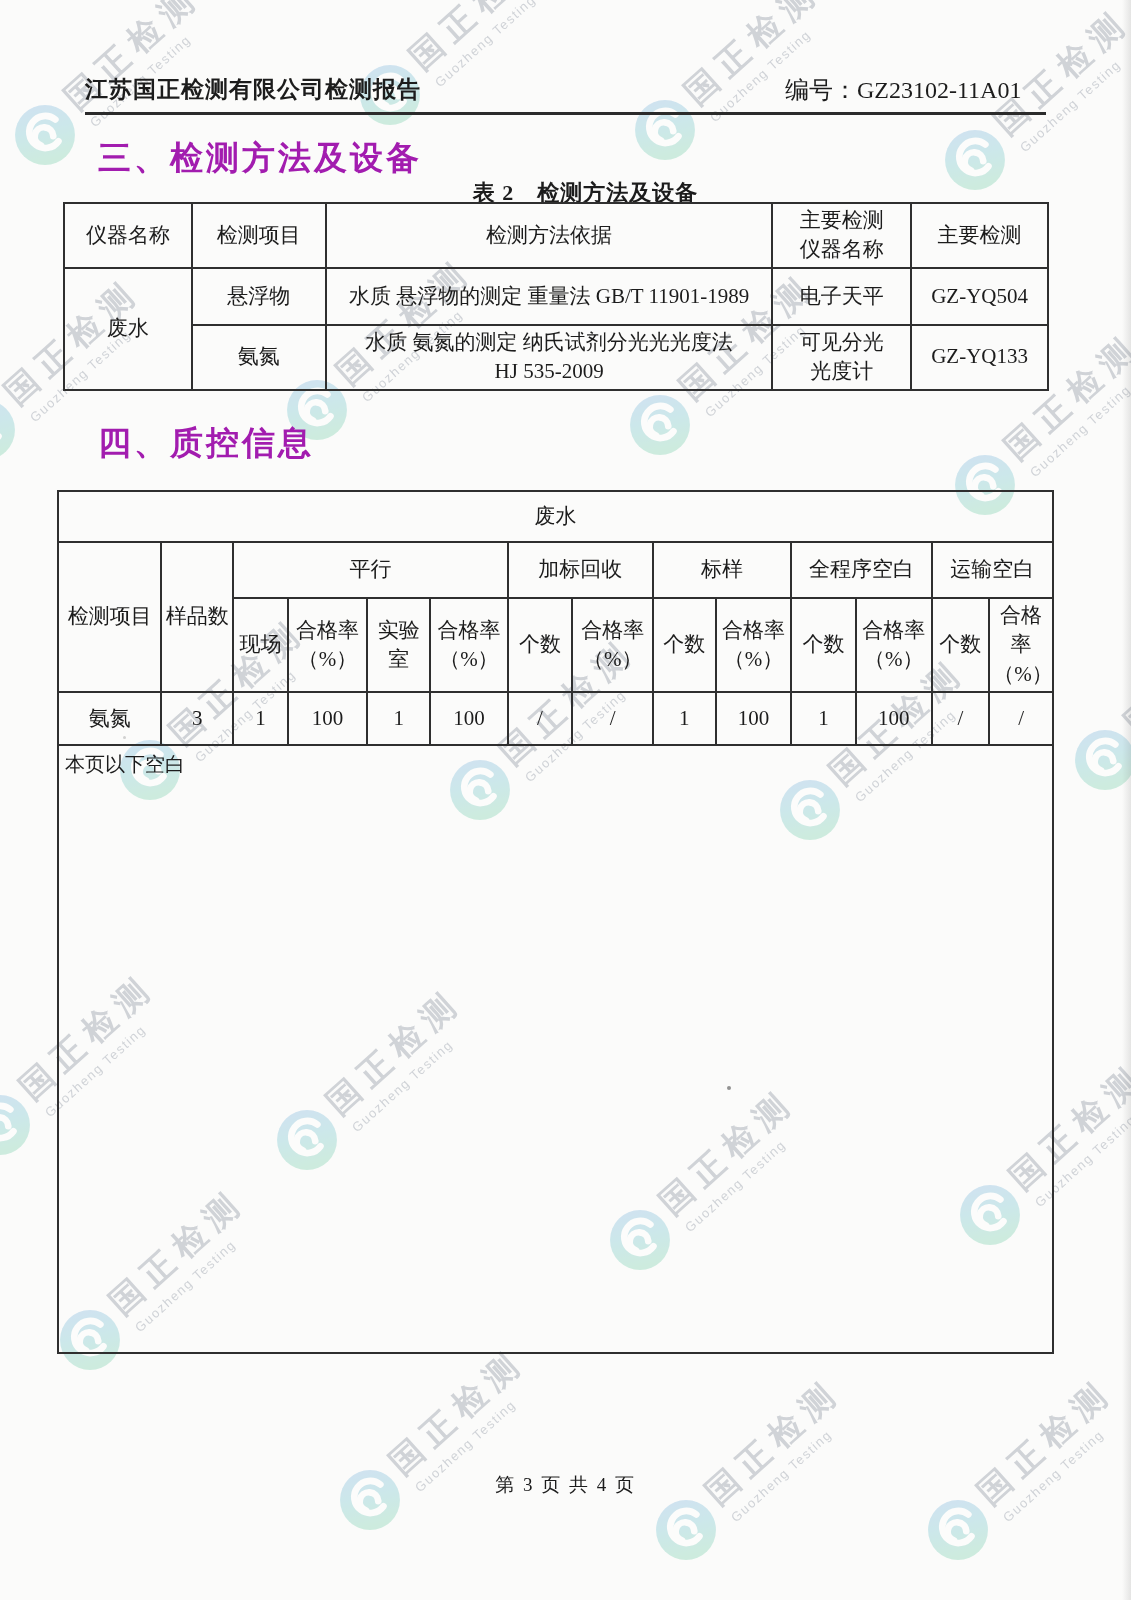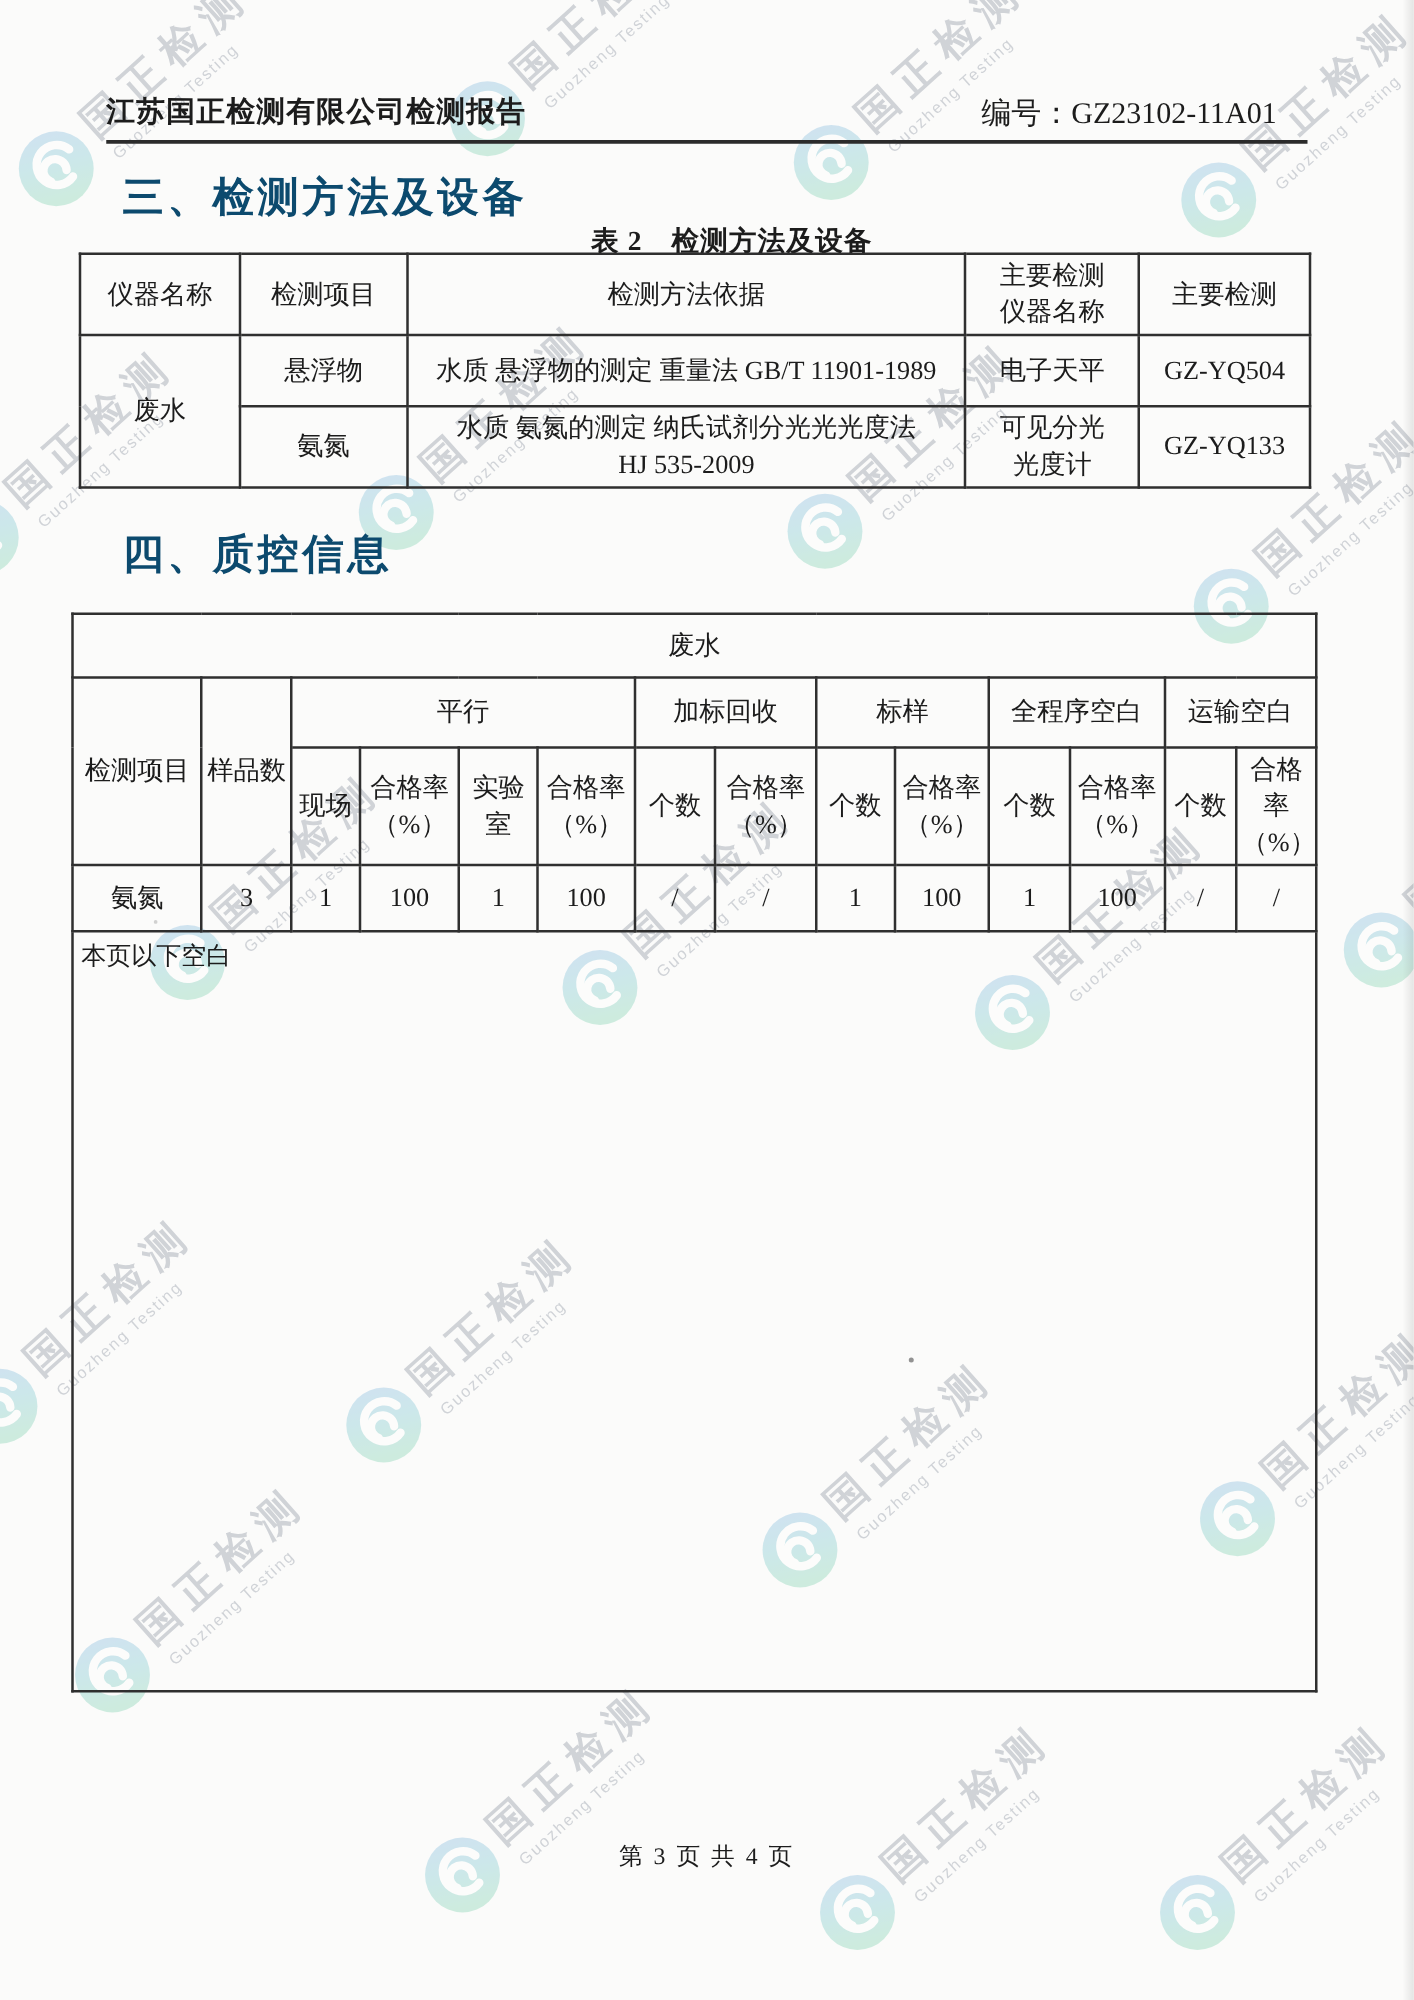--- a/index.html
+++ b/index.html
@@ -42,21 +42,21 @@
 
   
   .hdr-company{position:absolute;left:85px;top:74px;font-size:23px;font-weight:bold;letter-spacing:1px;}
   .hdr-no{position:absolute;left:785px;top:74px;font-size:24px;}
   .hdr-rule{position:absolute;left:85px;top:112px;width:961px;height:3px;background:#2b2b2b;}
 
   
   .sec-heading{
     position:absolute;left:98px;
     font-family:Liberation Serif, serif;
-    font-weight:bold;font-size:33px;letter-spacing:3px;color:#0c4a6e;
+    font-weight:bold;font-size:33px;letter-spacing:3px;color:#a21caf;
   }
   .sec3-heading{top:136px;}
   .sec4-heading{top:421px;}
   .tbl-caption{
     position:absolute;left:0;width:100%;text-align:center;
     font-weight:bold;font-size:22px;letter-spacing:1px;padding-left:20px;
   }
   .tbl2-caption{top:178px;}
   .tbl3-caption{top:458px;}
 

